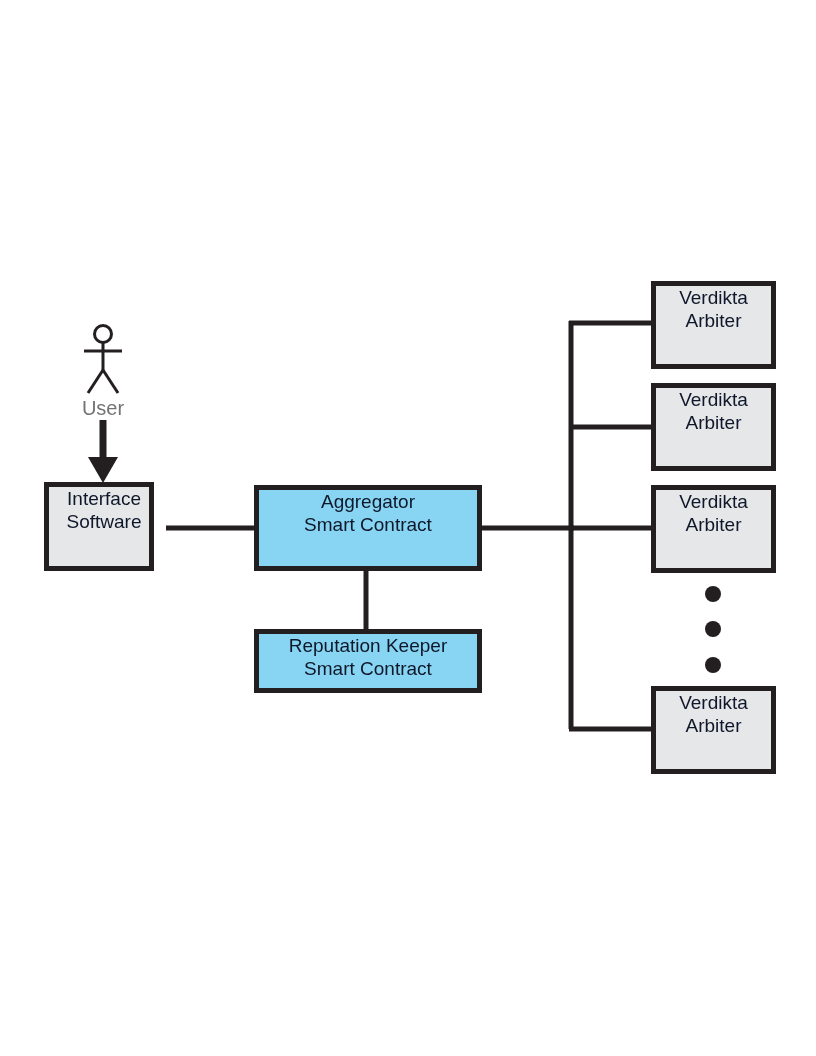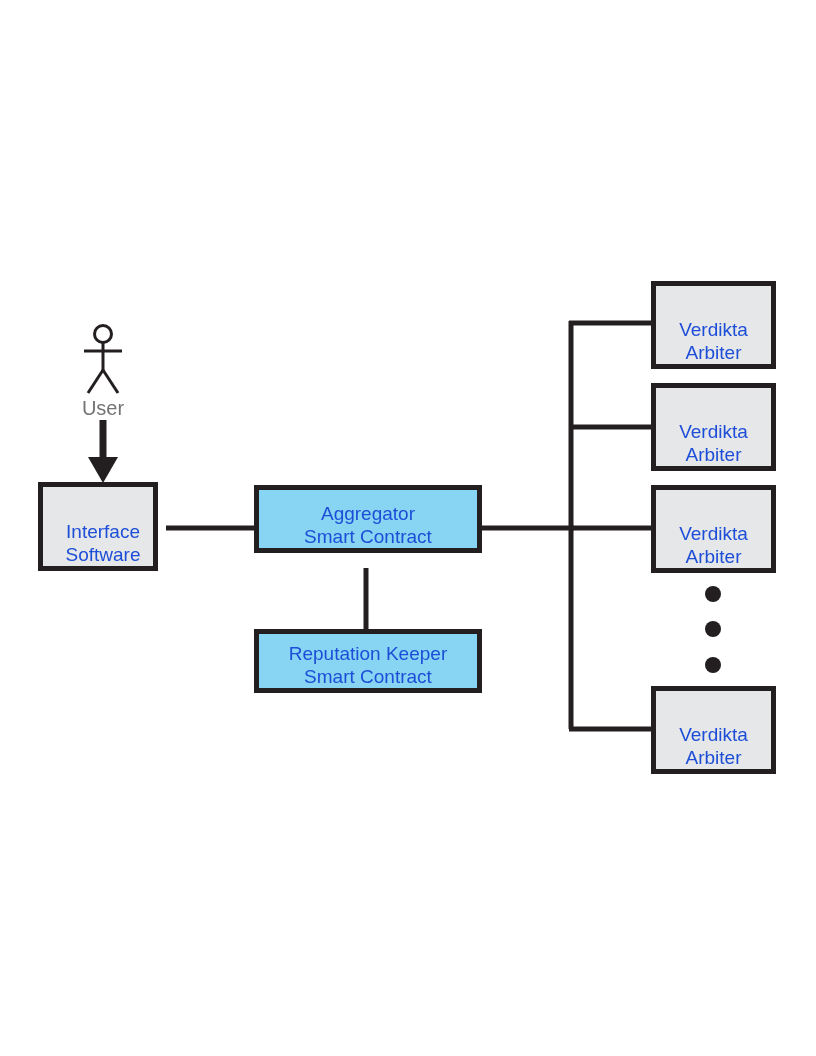--- a/index.html
+++ b/index.html
@@ -27,25 +27,25 @@
     top: 0;
     width: 816px;
     height: 1056px;
     display: block;
   }
   .node-box {
     position: absolute;
     box-sizing: border-box;
     border: 5px solid #231f20;
     display: flex;
-    align-items: flex-end;
+    align-items: flex-start;
     justify-content: center;
     text-align: center;
     line-height: 1.22;
-    color: #1d4ed8;
+    color: #0f172a;
     font-family: "Liberation Sans", sans-serif;
   }
   .node-box .node-label {
     display: block;
     width: 100%;
     white-space: pre-line;
   }
   .actor-label {
     position: absolute;
     text-align: center;
@@ -89,26 +89,26 @@
 
     <g>
       <circle cx="713" cy="594" r="8" fill="#231f20"></circle>
       <circle cx="713" cy="629" r="8" fill="#231f20"></circle>
       <circle cx="713" cy="665" r="8" fill="#231f20"></circle>
     </g>
   </svg>
 
   <div class="actor-label" style="left:63px; top:397px; width:80px; font-size:20px;">User</div>
 
-  <div class="node-box" style="left:38px; top:482px; width:120px; height:89px; background:#e6e7e8;padding-left:10px;">
+  <div class="node-box" style="left:44px; top:482px; width:110px; height:89px; background:#e6e7e8;padding-left:10px;">
     <span class="node-label" style="font-size:19px;">Interface
 Software</span>
   </div>
 
-  <div class="node-box" style="left:254px; top:485px; width:228px; height:68px; background:#87d5f2;">
+  <div class="node-box" style="left:254px; top:485px; width:228px; height:86px; background:#87d5f2;">
     <span class="node-label" style="font-size:19px;">Aggregator
 Smart Contract</span>
   </div>
 
   <div class="node-box" style="left:254px; top:629px; width:228px; height:64px; background:#87d5f2;">
     <span class="node-label" style="font-size:19px;">Reputation Keeper
 Smart Contract</span>
   </div>
 
   <div class="node-box" style="left:651px; top:281px; width:125px; height:88px; background:#e6e7e8;">

